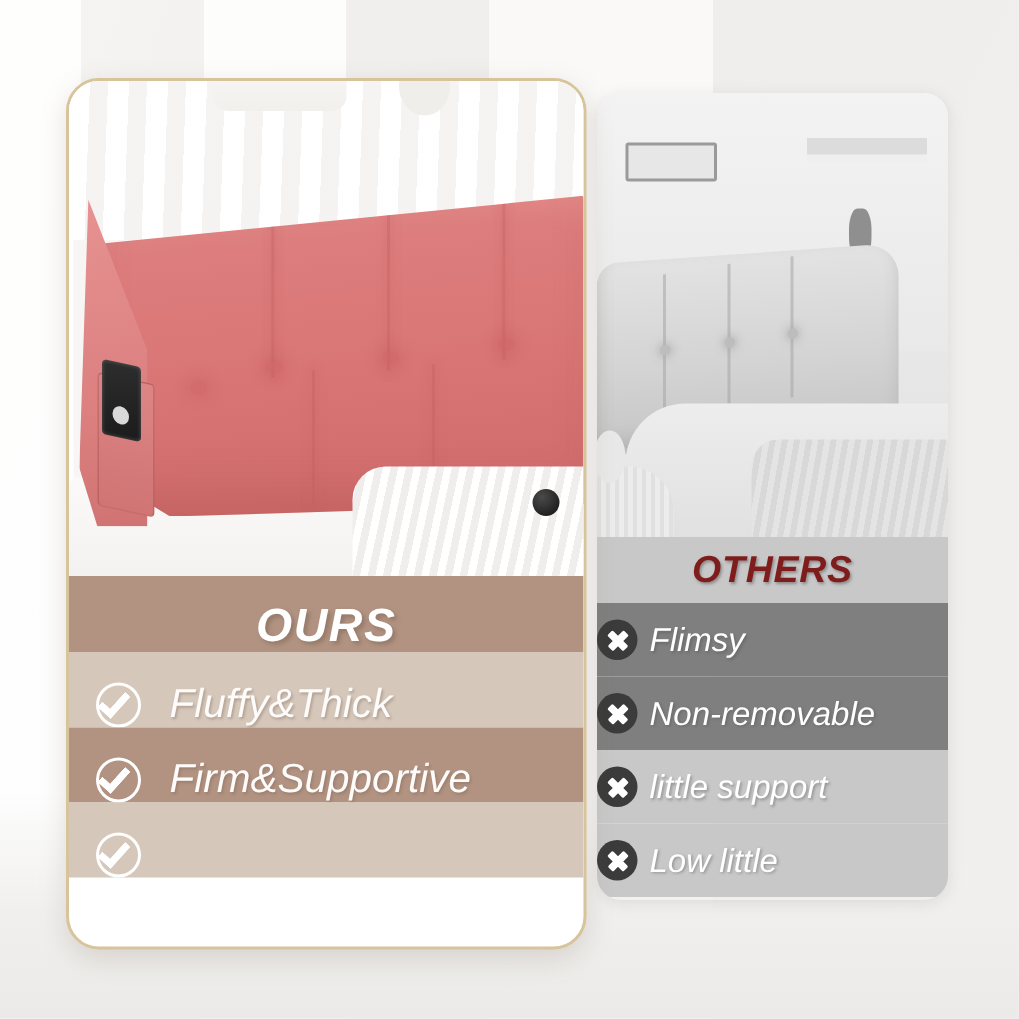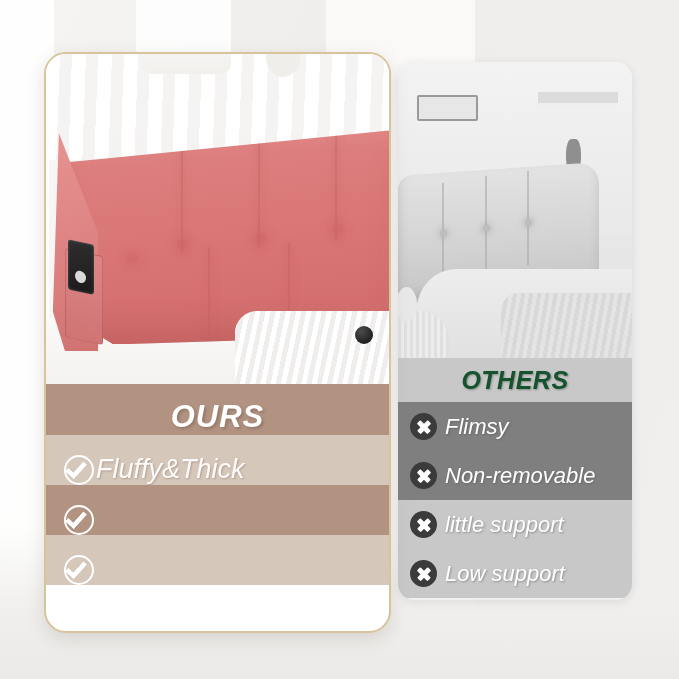--- a/index.html
+++ b/index.html
@@ -77,28 +77,27 @@
              background: repeating-linear-gradient(90deg,#ececec 0 3px,#e0e0e0 3px 6px);
              border-radius: 50% 50% 6px 6px; }
   .g-lamp  { position:absolute; left:-1%; top:76%; width:9%; height:12%;
              background:#e8e8e8; border-radius:50%; }
 
   .others-band {
     position: relative;
     display: flex;
     align-items: center;
     height: 49px;
-    padding-left: 12px;
   }
   .others-band.hdr { height: 44px; justify-content: center; padding-left: 0; }
   .others-band.light { background: #c8c8c8; }
   .others-band.dark  { background: #7f7f7f; }
 
   .others-hdr-text {
-    color: #14532d;
+    color: #7f1d1d;
     font-weight: bold;
     font-style: italic;
     font-size: 25px;
     letter-spacing: .5px;
     text-shadow: 1px 1px 2px rgba(90,90,90,.55);
   }
   .others-label {
     color: #ffffff;
     font-style: italic;
     font-size: 22px;
@@ -239,21 +238,21 @@
     font-weight: bold;
     font-style: italic;
     font-size: 31px;
     letter-spacing: 1px;
     text-shadow: 2px 2px 3px rgba(120,95,80,.5);
   }
   .ours-label {
     color: #fdfcfb;
     font-style: italic;
     font-size: 27px;
-    margin-left: 2px;
+    margin-left: 19px;
     white-space: nowrap;
     text-shadow: 1px 1px 2px rgba(120,95,80,.4);
   }
 
   .check-icon {
     flex: 0 0 auto;
     position: relative;
     width: 30px; height: 30px;
   }
   .check-icon .ring {
@@ -319,21 +318,21 @@
       <span class="others-label">Non-removable</span>
     </div>
 
     <div class="others-band light">
       <span class="x-icon"></span>
       <span class="others-label">little support</span>
     </div>
 
     <div class="others-band light">
       <span class="x-icon"></span>
-      <span class="others-label">Low support</span>
+      <span class="others-label">Low little</span>
     </div>
   </div>
 </div>
 
 <div id="ours-card">
 
   <div id="ours-photo">
     <div class="p-curtain"></div>
     <div class="p-window"></div>
     <div class="p-lampshade"></div>
@@ -373,20 +372,21 @@
         <span class="tick"></span>
       </span>
       <span class="ours-label">Fluffy&amp;Thick</span>
     </div>
 
     <div class="ours-band dark">
       <span class="check-icon">
         <span class="ring"></span>
         <span class="tick"></span>
       </span>
+      <span class="ours-label">Firm&amp;Supportive</span>
     </div>
 
     <div class="ours-band light">
       <span class="check-icon">
         <span class="ring"></span>
         <span class="tick"></span>
       </span>
     </div>
 
   </div>

